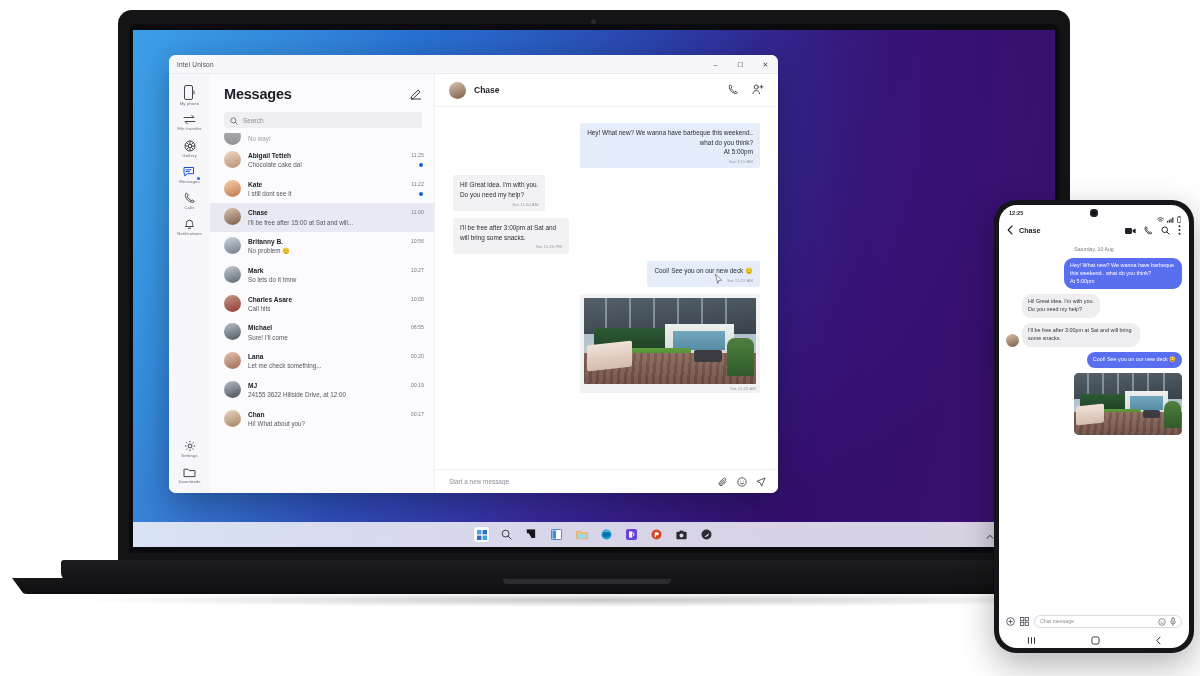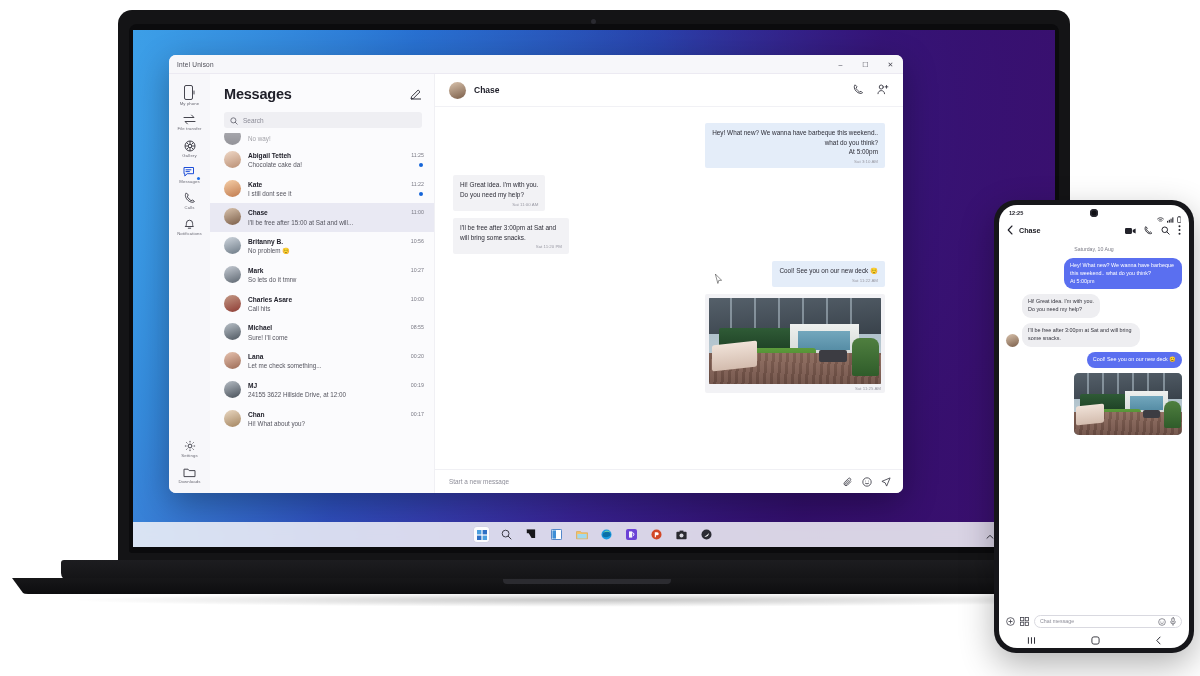--- a/index.html
+++ b/index.html
@@ -31,21 +31,21 @@
     background:linear-gradient(#1d1d20,#131315); border-radius:3px 3px 8px 8px; }
   .base-lip { position:absolute; left:6px; top:18px; width:1178px; height:16px;
     background:linear-gradient(#171719,#0d0d0f);
     border-radius:0 0 16px 16px; clip-path:polygon(0 0,100% 0,99% 100%,1% 100%); }
   .base-notch { position:absolute; left:497px; top:19px; width:168px; height:5px;
     background:#2b2b30; border-radius:0 0 4px 4px;}
   .base-shadow { position:absolute; left:60px; top:33px; width:1070px; height:14px;
     background:radial-gradient(ellipse at center, rgba(0,0,0,.22), rgba(0,0,0,0) 70%); }
 
   
-  .app { position:absolute; left:36px; top:25px; width:734px; height:438px;
+  .app { position:absolute; left:36px; top:25px; width:609px; height:438px;
     background:#fbfbfd; border-radius:7px; overflow:hidden;
     box-shadow:0 10px 34px rgba(0,0,0,.32); }
   .titlebar { height:19px; background:#f7f7fa; display:flex; align-items:center;
     padding-left:8px; position:relative; border-bottom:1px solid #eceaf2;}
   .titlebar .t { font-size:6.5px; color:#4b4b55; letter-spacing:.2px; }
   .wbtns { position:absolute; right:0; top:0; height:19px; display:flex; }
   .wbtn { width:25px; height:19px; display:flex; align-items:center;
     justify-content:center; font-size:7px; color:#4b4b55; }
 
   .appbody { display:flex; height:419px; }

